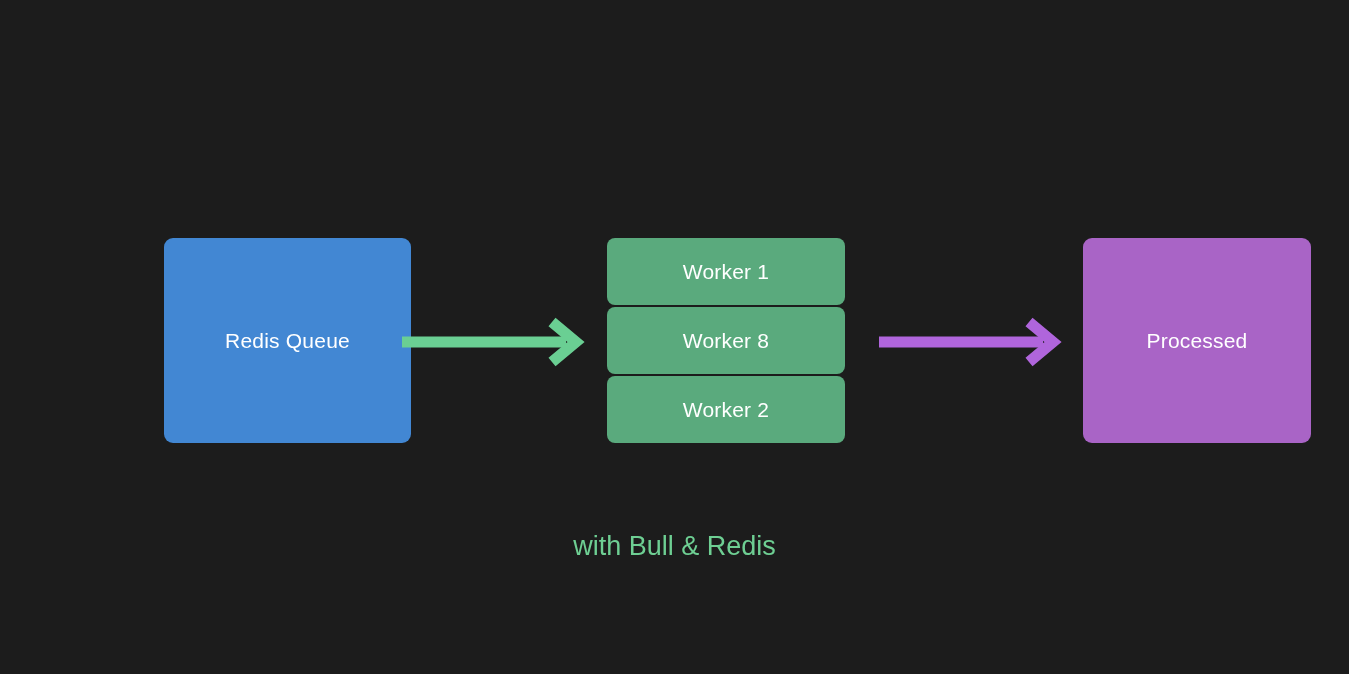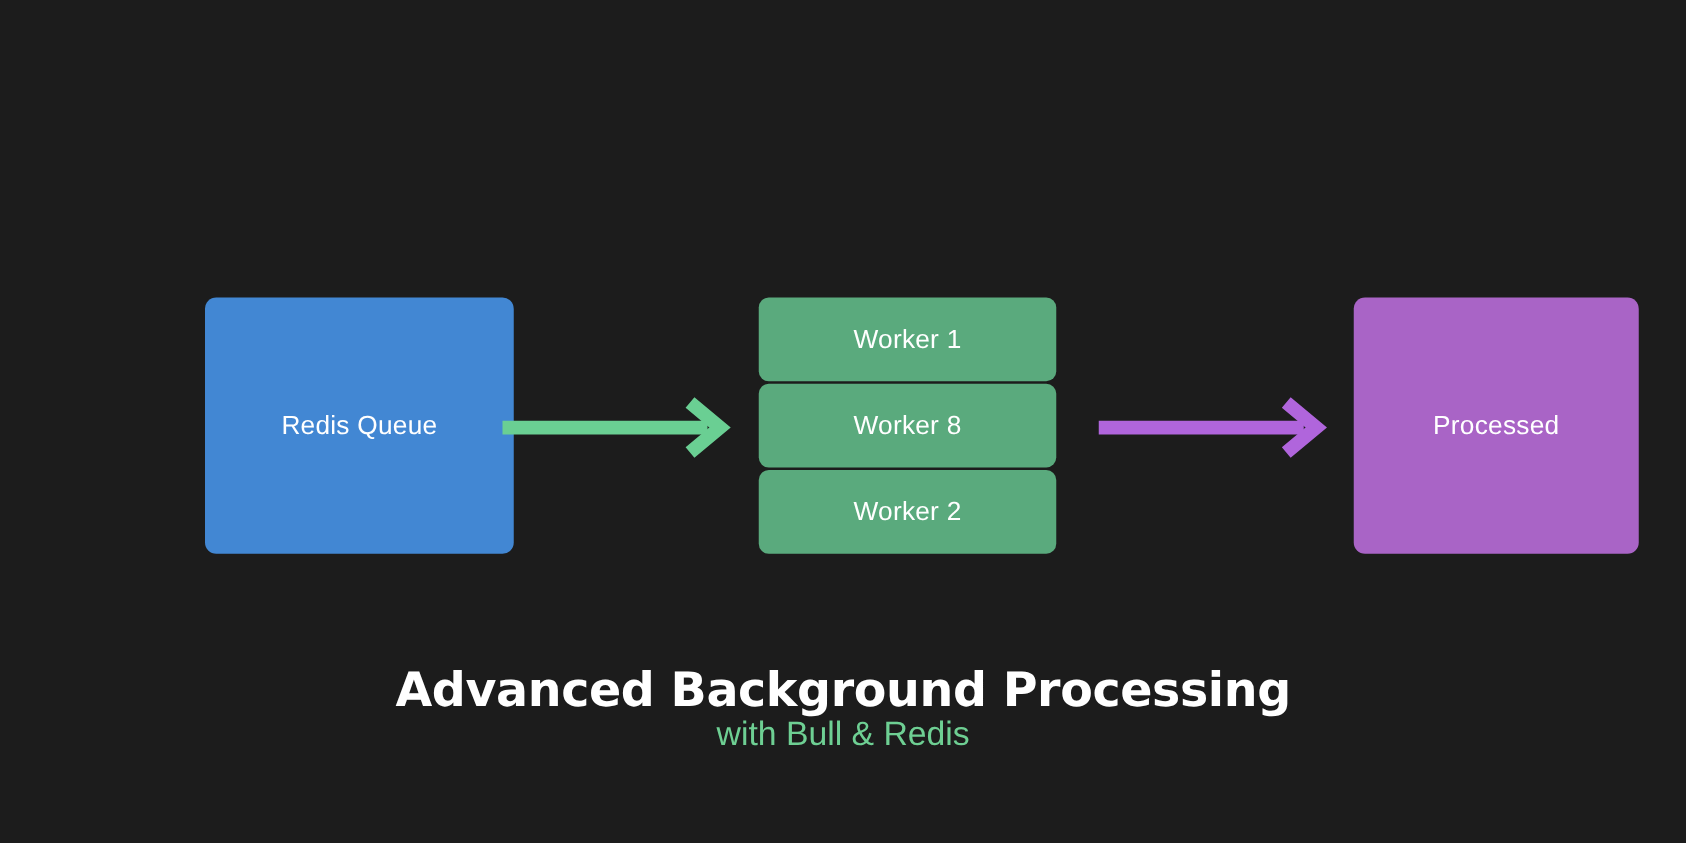--- a/index.html
+++ b/index.html
@@ -161,17 +161,16 @@
   <svg class="arrow-svg" id="arrow-workers-processed" viewBox="0 0 190 54">
     <line x1="6" y1="27" x2="170" y2="27" stroke="#b065dc" stroke-width="11" stroke-linecap="butt"></line>
     <polyline points="156,7 180,27 156,47" fill="none" stroke="#b065dc" stroke-width="11" stroke-linecap="butt" stroke-linejoin="miter"></polyline>
   </svg>
 
   <div class="node" id="processed-node">
     <span>Processed</span>
   </div>
 
   <div id="caption">
-    <span id="caption-title">Advanced Background Processing</span>
     <span id="caption-subtitle">with Bull &amp; Redis</span>
   </div>
 
 </div>
 
 </body></html>

